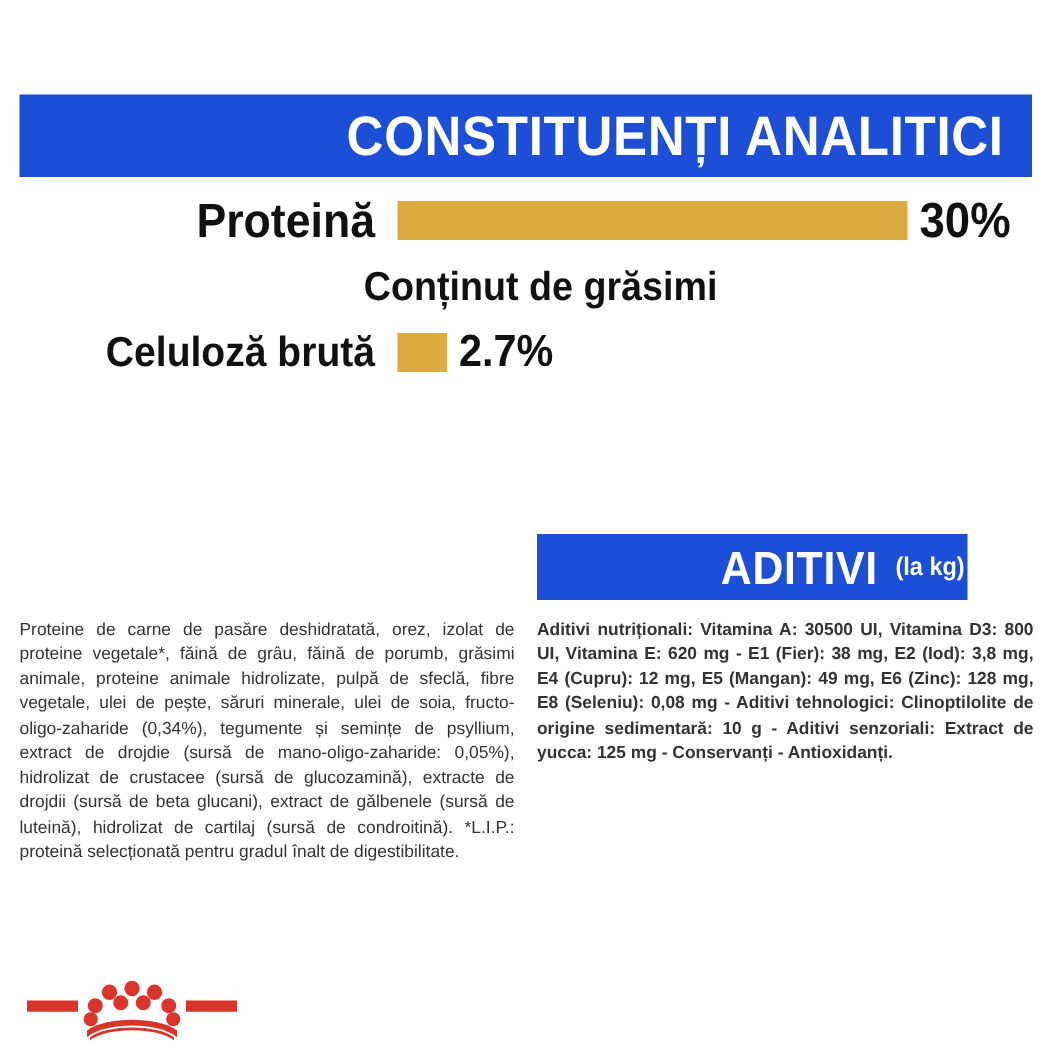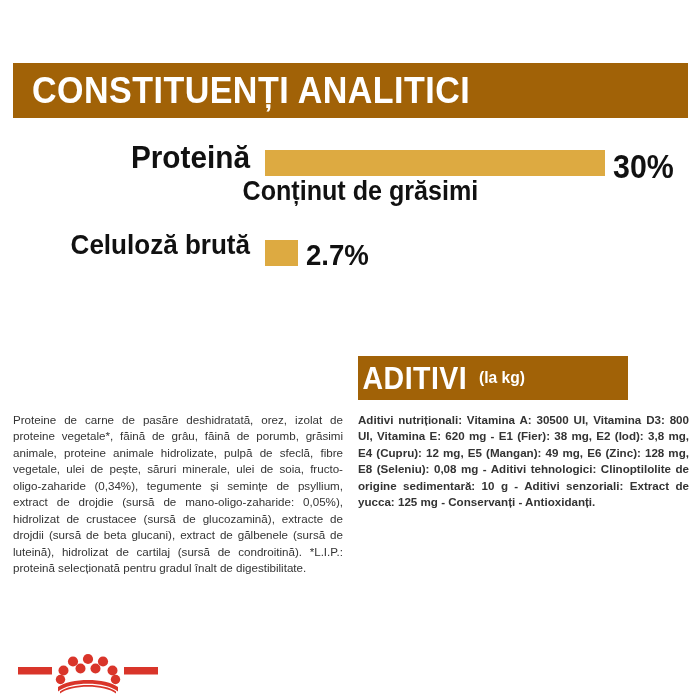--- a/index.html
+++ b/index.html
@@ -19,24 +19,24 @@
     position: absolute;
     left: 0;
     top: 0;
     width: 700px;
     height: 700px;
   }
 
   
   .banner {
     position: absolute;
-    background: #a16207;
+    background: #1d4ed8;
     display: flex;
     align-items: center;
-    justify-content: flex-start;
+    justify-content: flex-end;
   }
   .banner-title {
     color: #ffffff;
     font-weight: bold;
     letter-spacing: 0.5px;
     line-height: 1;
     white-space: nowrap;
     font-stretch: condensed;
     transform: scaleX(0.92);
   }
@@ -73,22 +73,22 @@
     color: #111111;
     line-height: 1;
     transform: scaleX(0.93);
     transform-origin: right center;
     white-space: nowrap;
   }
   .bar-track {
     position: relative;
     flex: 1;
     display: flex;
+    align-items: center;
     margin-left: 15px;
-    margin-top: 20px;
   }
   .bar-fill {
     background: #ddaa41;
     height: 26px;
   }
   .bar-value {
     font-weight: bold;
     color: #111111;
     line-height: 1;
     margin-left: 8px;
@@ -121,20 +121,21 @@
   }
   #banner-composition .banner-title {
     font-size: 31px;
   }
 
   #banner-additives {
     left: 358px;
     top: 356px;
     width: 270px;
     height: 44px;
+    padding-left: 17px;
   }
   #banner-additives .banner-title {
     font-size: 31px;
   }
   .banner-sub {
     color: #ffffff;
     font-weight: bold;
     font-size: 17px;
     margin-left: 5px;
     transform: scaleX(0.92);

